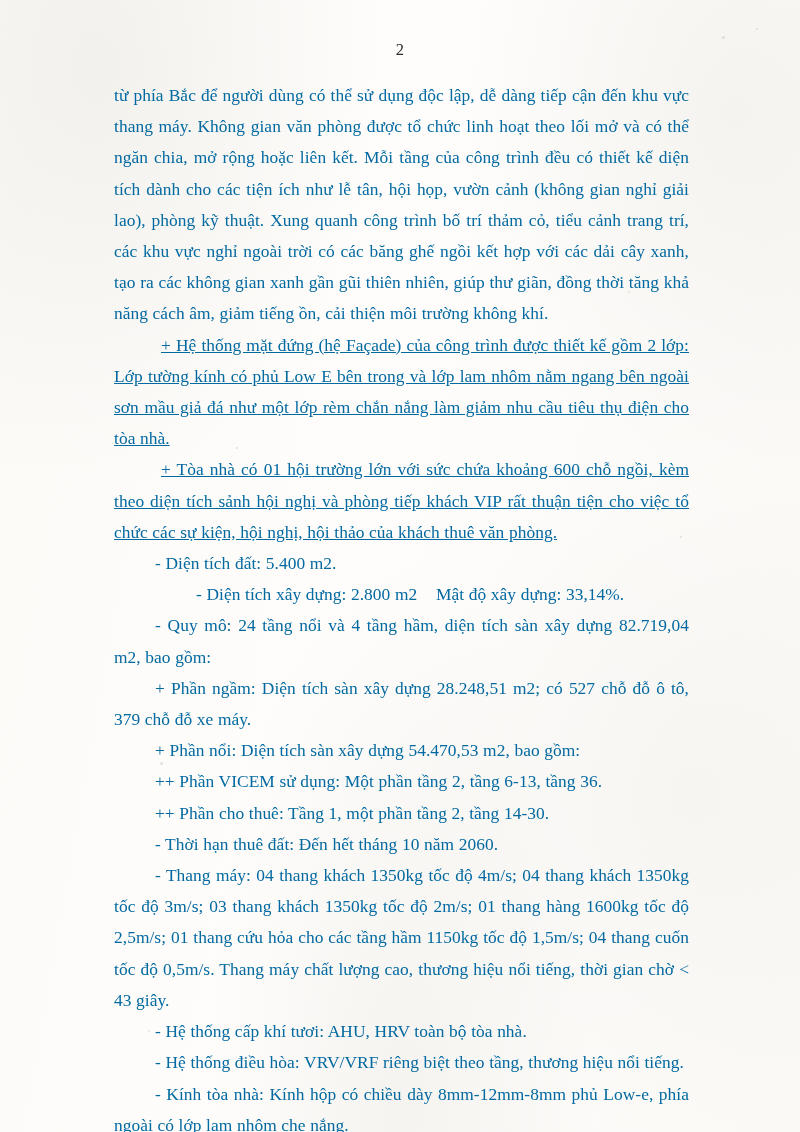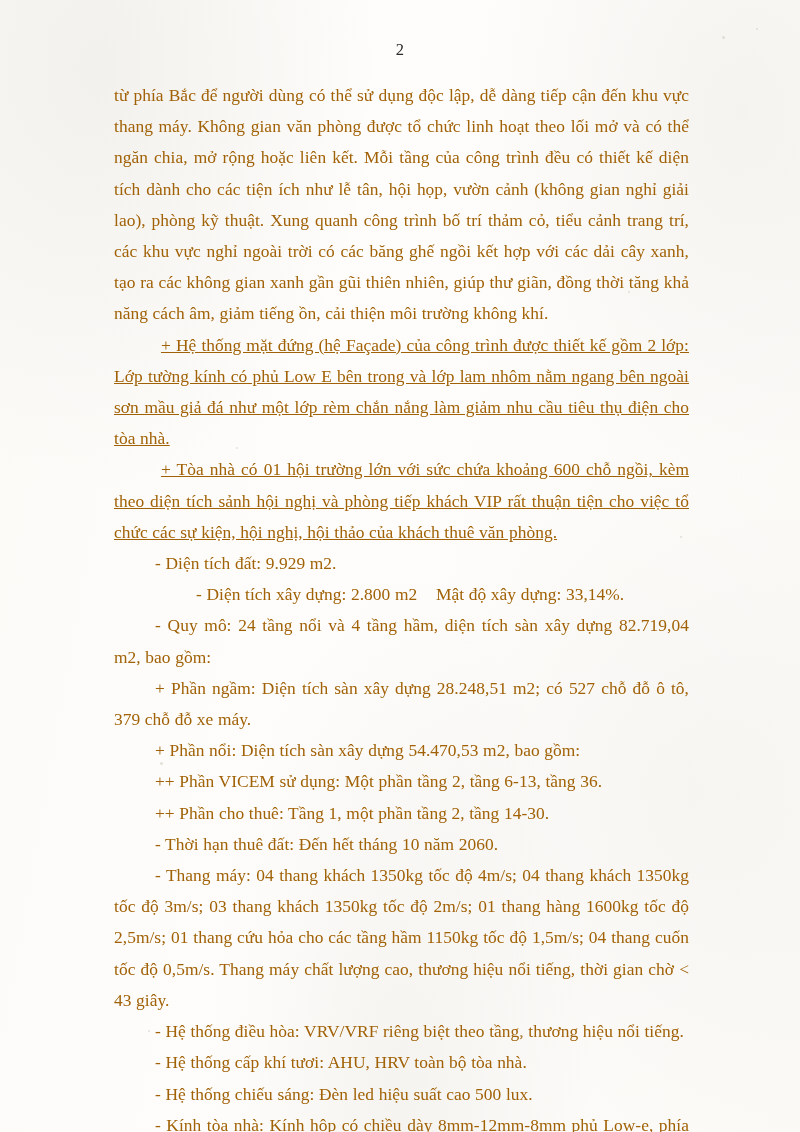--- a/index.html
+++ b/index.html
@@ -53,21 +53,21 @@
     position: absolute;
     top: 80px;
     left: 114px;
     width: 575px;
   }
 
   p.para {
     margin: 0 0 0 0;
     font-size: 17.4px;
     line-height: 31.2px;
-    color: #a16207;
+    color: #0369a1;
     text-align: justify;
     text-justify: inter-word;
     letter-spacing: 0.05px;
     word-spacing: 0.2px;
   }
   p.indent {
     text-indent: 47px;
     text-decoration: underline;
   }
   p.indent-sm {
@@ -97,45 +97,44 @@
     <div class="page-number">2</div>
 
     <div class="body-block">
 
       <p class="para">từ phía Bắc để người dùng có thể sử dụng độc lập, dễ dàng tiếp cận đến khu vực thang máy. Không gian văn phòng được tổ chức linh hoạt theo lối mở và có thể ngăn chia, mở rộng hoặc liên kết. Mỗi tầng của công trình đều có thiết kế diện tích dành cho các tiện ích như lễ tân, hội họp, vườn cảnh (không gian nghỉ giải lao), phòng kỹ thuật. Xung quanh công trình bố trí thảm cỏ, tiểu cảnh trang trí, các khu vực nghỉ ngoài trời có các băng ghế ngồi kết hợp với các dải cây xanh, tạo ra các không gian xanh gần gũi thiên nhiên, giúp thư giãn, đồng thời tăng khả năng cách âm, giảm tiếng ồn, cải thiện môi trường không khí.</p>
 
       <p class="para indent">+ Hệ thống mặt đứng (hệ Façade) của công trình được thiết kế gồm 2 lớp: Lớp tường kính có phủ Low E bên trong và lớp lam nhôm nằm ngang bên ngoài sơn mầu giả đá như một lớp rèm chắn nắng làm giảm nhu cầu tiêu thụ điện cho tòa nhà.</p>
 
       <p class="para indent">+ Tòa nhà có 01 hội trường lớn với sức chứa khoảng 600 chỗ ngồi, kèm theo diện tích sảnh hội nghị và phòng tiếp khách VIP rất thuận tiện cho việc tổ chức các sự kiện, hội nghị, hội thảo của khách thuê văn phòng.</p>
 
-      <p class="para indent-sm">- Diện tích đất: 9.929 m2.</p>
+      <p class="para indent-sm">- Diện tích đất: 5.400 m2.</p>
 
       <p class="para indent-sm">
         <span class="tabbed">- Diện tích xây dựng: 2.800 m2</span><span>Mật độ xây dựng: 33,14%.</span>
       </p>
 
       <p class="para indent-sm">- Quy mô: 24 tầng nổi và 4 tầng hầm, diện tích sàn xây dựng 82.719,04 m2, bao gồm:</p>
 
       <p class="para indent-sm">+ Phần ngầm: Diện tích sàn xây dựng 28.248,51 m2; có 527 chỗ đỗ ô tô, 379 chỗ đỗ xe máy.</p>
 
       <p class="para indent-sm">+ Phần nổi: Diện tích sàn xây dựng 54.470,53 m2, bao gồm:</p>
 
       <p class="para indent-sm">++ Phần VICEM sử dụng: Một phần tầng 2, tầng 6-13, tầng 36.</p>
 
       <p class="para indent-sm">++ Phần cho thuê: Tầng 1, một phần tầng 2, tầng 14-30.</p>
 
       <p class="para indent-sm">- Thời hạn thuê đất: Đến hết tháng 10 năm 2060.</p>
 
       <p class="para indent-sm">- Thang máy: 04 thang khách 1350kg tốc độ 4m/s; 04 thang khách 1350kg tốc độ 3m/s; 03 thang khách 1350kg tốc độ 2m/s; 01 thang hàng 1600kg tốc độ 2,5m/s; 01 thang cứu hỏa cho các tầng hầm 1150kg tốc độ 1,5m/s; 04 thang cuốn tốc độ 0,5m/s. Thang máy chất lượng cao, thương hiệu nổi tiếng, thời gian chờ &lt; 43 giây.</p>
 
+      <p class="para indent-sm">- Hệ thống cấp khí tươi: AHU, HRV toàn bộ tòa nhà.</p>
+
       <p class="para indent-sm">- Hệ thống điều hòa: VRV/VRF riêng biệt theo tầng, thương hiệu nổi tiếng.</p>
 
-      <p class="para indent-sm">- Hệ thống cấp khí tươi: AHU, HRV toàn bộ tòa nhà.</p>
-
-      <p class="para indent-sm">- Hệ thống chiếu sáng: Đèn led hiệu suất cao 500 lux.</p>
 
       <p class="para indent-sm">- Kính tòa nhà: Kính hộp có chiều dày 8mm-12mm-8mm phủ Low-e, phía ngoài có lớp lam nhôm che nắng.</p>
 
     </div>
   </div>
 
   <div class="speck" style="left:722px;  top:36px;  width:3px; height:3px;"></div>
   <div class="speck" style="left:756px;  top:28px;  width:2px; height:2px;"></div>
   <div class="speck" style="left:143px;  top:131px; width:2px; height:2px;"></div>
   <div class="speck" style="left:628px;  top:291px; width:2px; height:2px;"></div>

